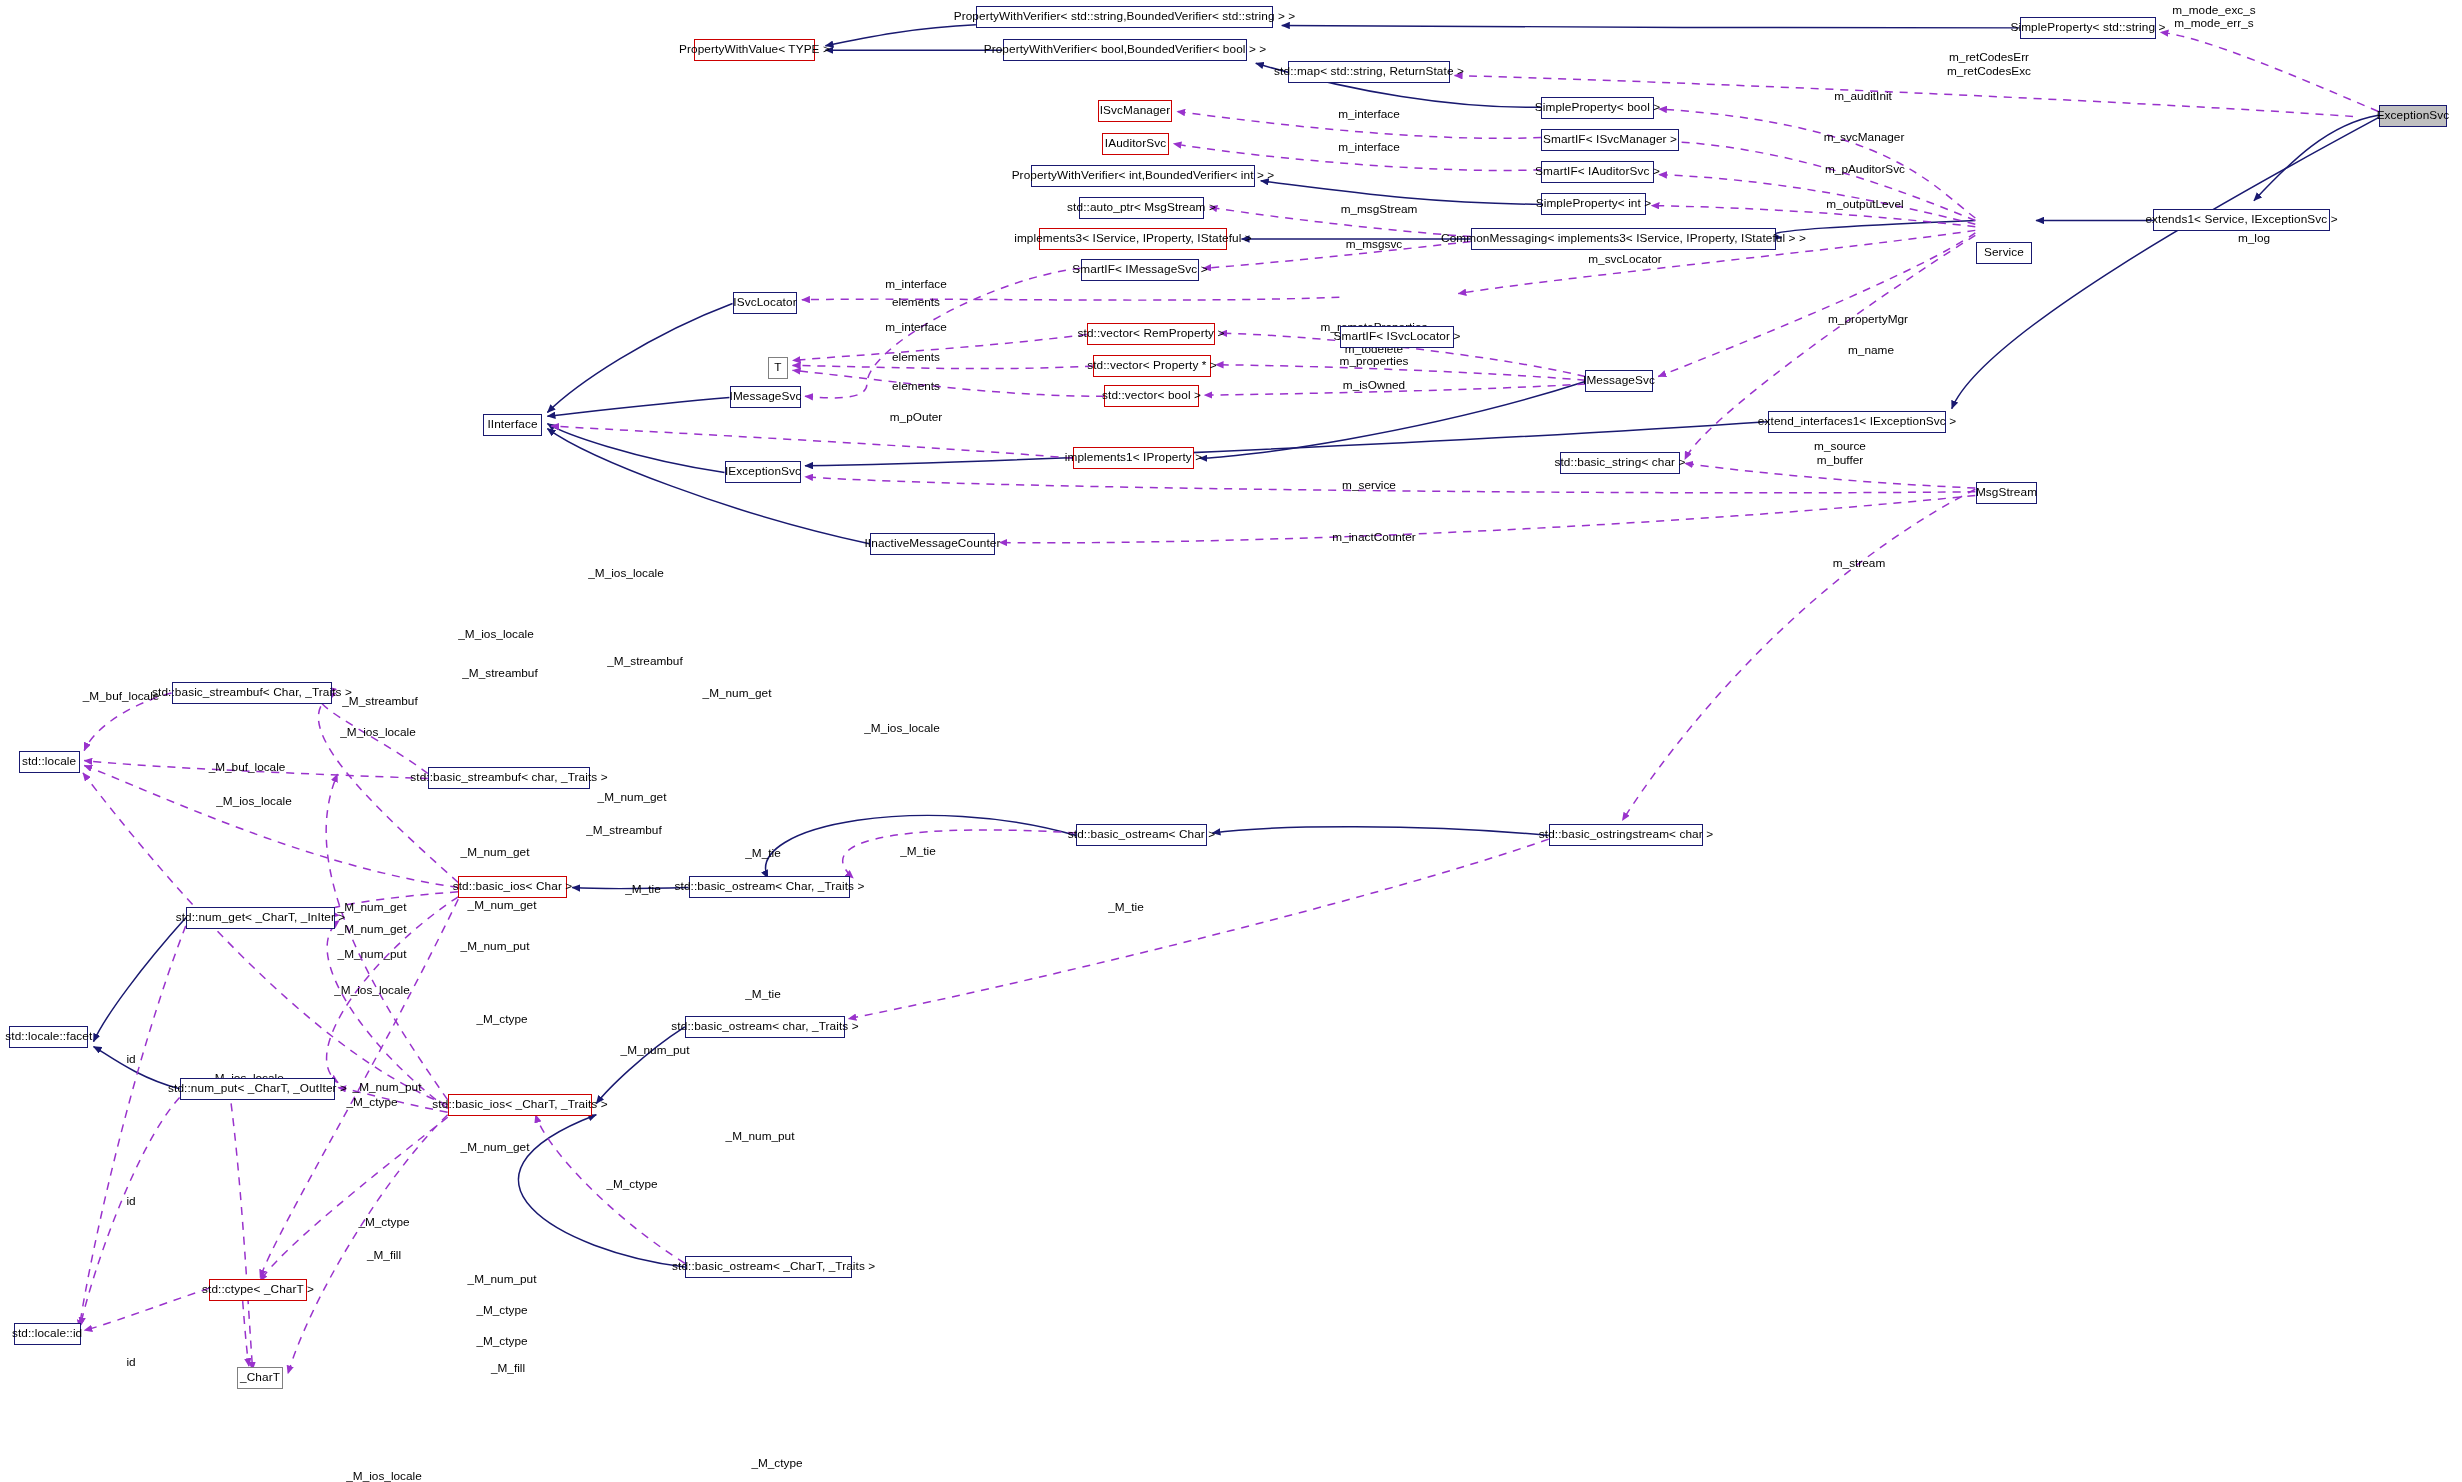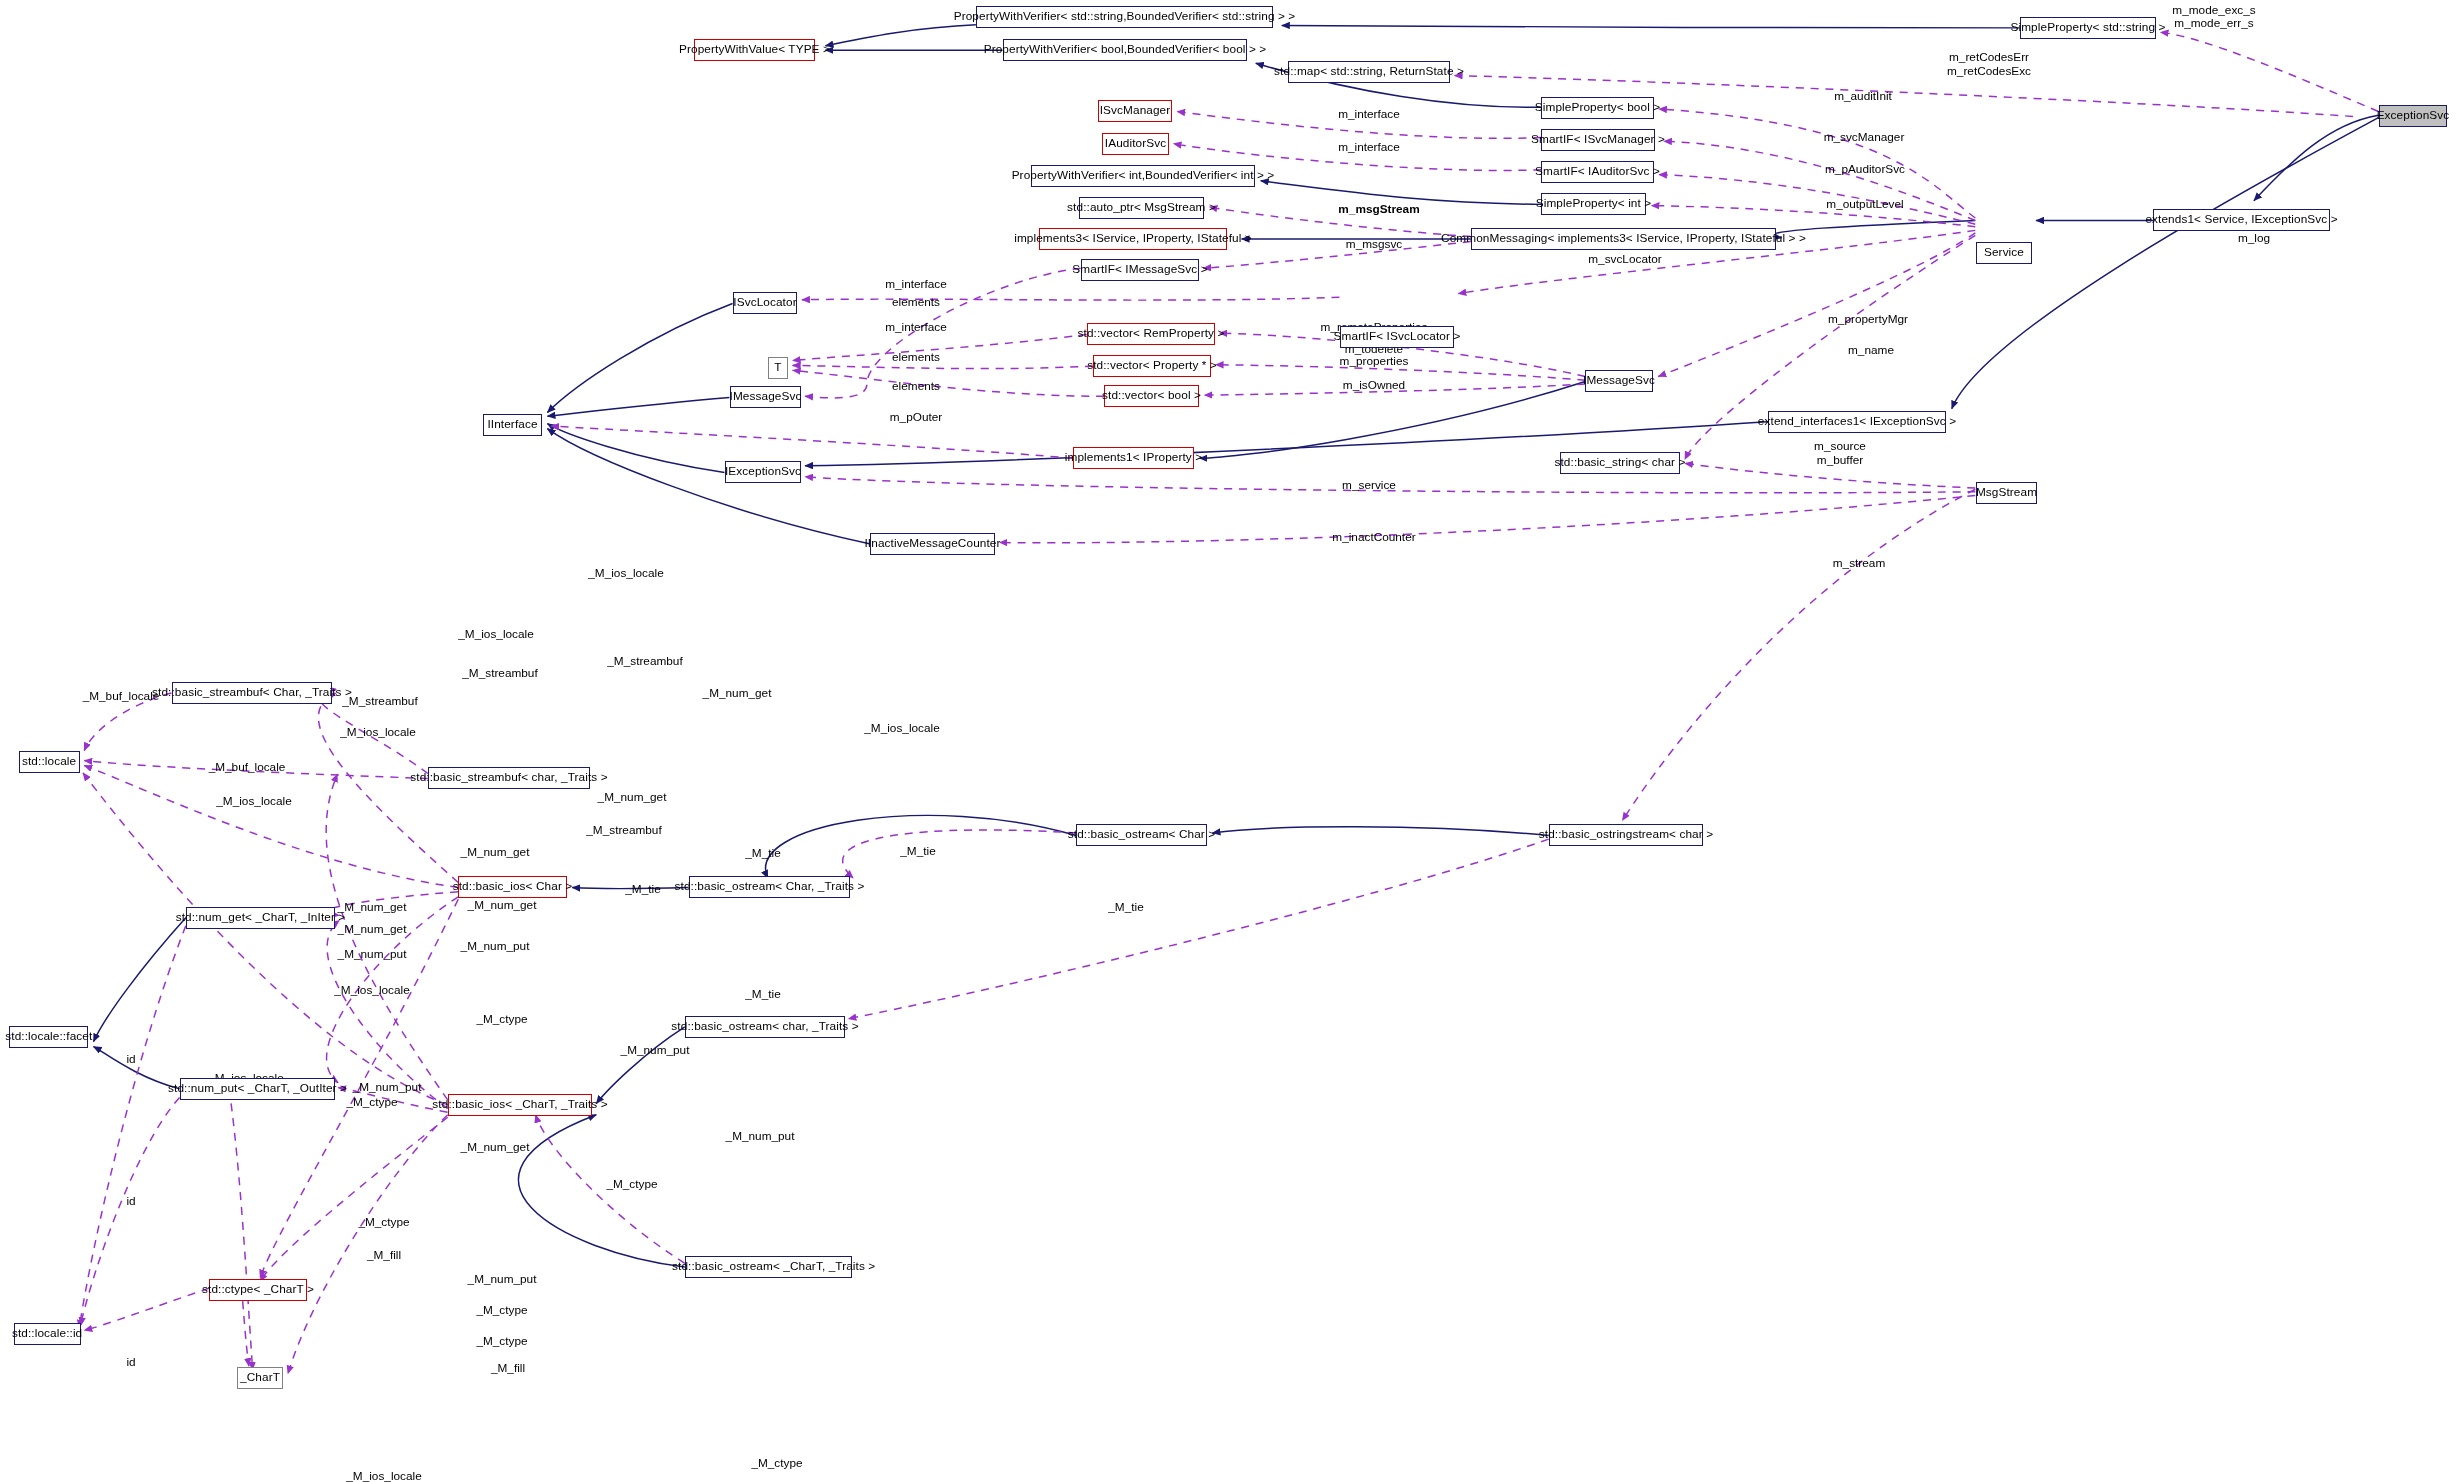--- a/index.html
+++ b/index.html
@@ -146,21 +146,21 @@
   <div id="nodes">
       <div class="node" style="left: 976px; top: 6.2px; width: 297px;">PropertyWithVerifier&lt; std::string,BoundedVerifier&lt; std::string &gt; &gt;</div>
       <div class="node" style="left: 2020px; top: 17.3px; width: 136px;">SimpleProperty&lt; std::string &gt;</div>
       <div class="node red" style="left: 694px; top: 39px; width: 121px;">PropertyWithValue&lt; TYPE &gt;</div>
       <div class="node" style="left: 1003px; top: 39px; width: 244px;">PropertyWithVerifier&lt; bool,BoundedVerifier&lt; bool &gt; &gt;</div>
       <div class="node" style="left: 1288px; top: 61px; width: 162px;">std::map&lt; std::string, ReturnState &gt;</div>
       <div class="node focus" style="left: 2379px; top: 105px; width: 68px;">ExceptionSvc</div>
       <div class="node red" style="left: 1098px; top: 100px; width: 74px;">ISvcManager</div>
       <div class="node" style="left: 1541px; top: 97px; width: 113px;">SimpleProperty&lt; bool &gt;</div>
       <div class="node red" style="left: 1102px; top: 133px; width: 67px;">IAuditorSvc</div>
-      <div class="node" style="left: 1541px; top: 129px; width: 114px;">SmartIF&lt; ISvcManager &gt;</div>
+      <div class="node" style="left: 1541px; top: 129px; width: 138px;">SmartIF&lt; ISvcManager &gt;</div>
       <div class="node" style="left: 1031px; top: 165px; width: 224px;">PropertyWithVerifier&lt; int,BoundedVerifier&lt; int &gt; &gt;</div>
       <div class="node" style="left: 1541px; top: 161px; width: 113px;">SmartIF&lt; IAuditorSvc &gt;</div>
       <div class="node" style="left: 1079px; top: 197px; width: 125px;">std::auto_ptr&lt; MsgStream &gt;</div>
       <div class="node" style="left: 1541px; top: 193px; width: 105px;">SimpleProperty&lt; int &gt;</div>
       <div class="node" style="left: 1976px; top: 209px; width: 56px; margin-top: 33px;">Service</div>
       <div class="node" style="left: 2153px; top: 209px; width: 177px;">extends1&lt; Service, IExceptionSvc &gt;</div>
       <div class="node red" style="left: 1039px; top: 228px; width: 188px;">implements3&lt; IService, IProperty, IStateful &gt;</div>
       <div class="node" style="left: 1471px; top: 228px; width: 305px;">CommonMessaging&lt; implements3&lt; IService, IProperty, IStateful &gt; &gt;</div>
       <div class="node" style="left: 1081px; top: 259px; width: 118px;">SmartIF&lt; IMessageSvc &gt;</div>
       <div class="node" style="left: 733px; top: 292px; width: 64px;">ISvcLocator</div>
@@ -212,21 +212,21 @@
       </div>
       <div class="edge-label" style="left: 1864px; top: 131px;">
         <div>m_svcManager</div>
       </div>
       <div class="edge-label" style="left: 1369px; top: 141px;">
         <div>m_interface</div>
       </div>
       <div class="edge-label" style="left: 1865px; top: 163px;">
         <div>m_pAuditorSvc</div>
       </div>
-      <div class="edge-label" style="left: 1379px; top: 203px; font-weight: bold;">
+      <div class="edge-label" style="left: 1379px; top: 203px;">
         <div>m_msgStream</div>
       </div>
       <div class="edge-label" style="left: 1865px; top: 198px;">
         <div>m_outputLevel</div>
       </div>
       <div class="edge-label" style="left: 2254px; top: 232px;">
         <div>m_log</div>
       </div>
       <div class="edge-label" style="left: 1374px; top: 238px;">
         <div>m_msgsvc</div>

